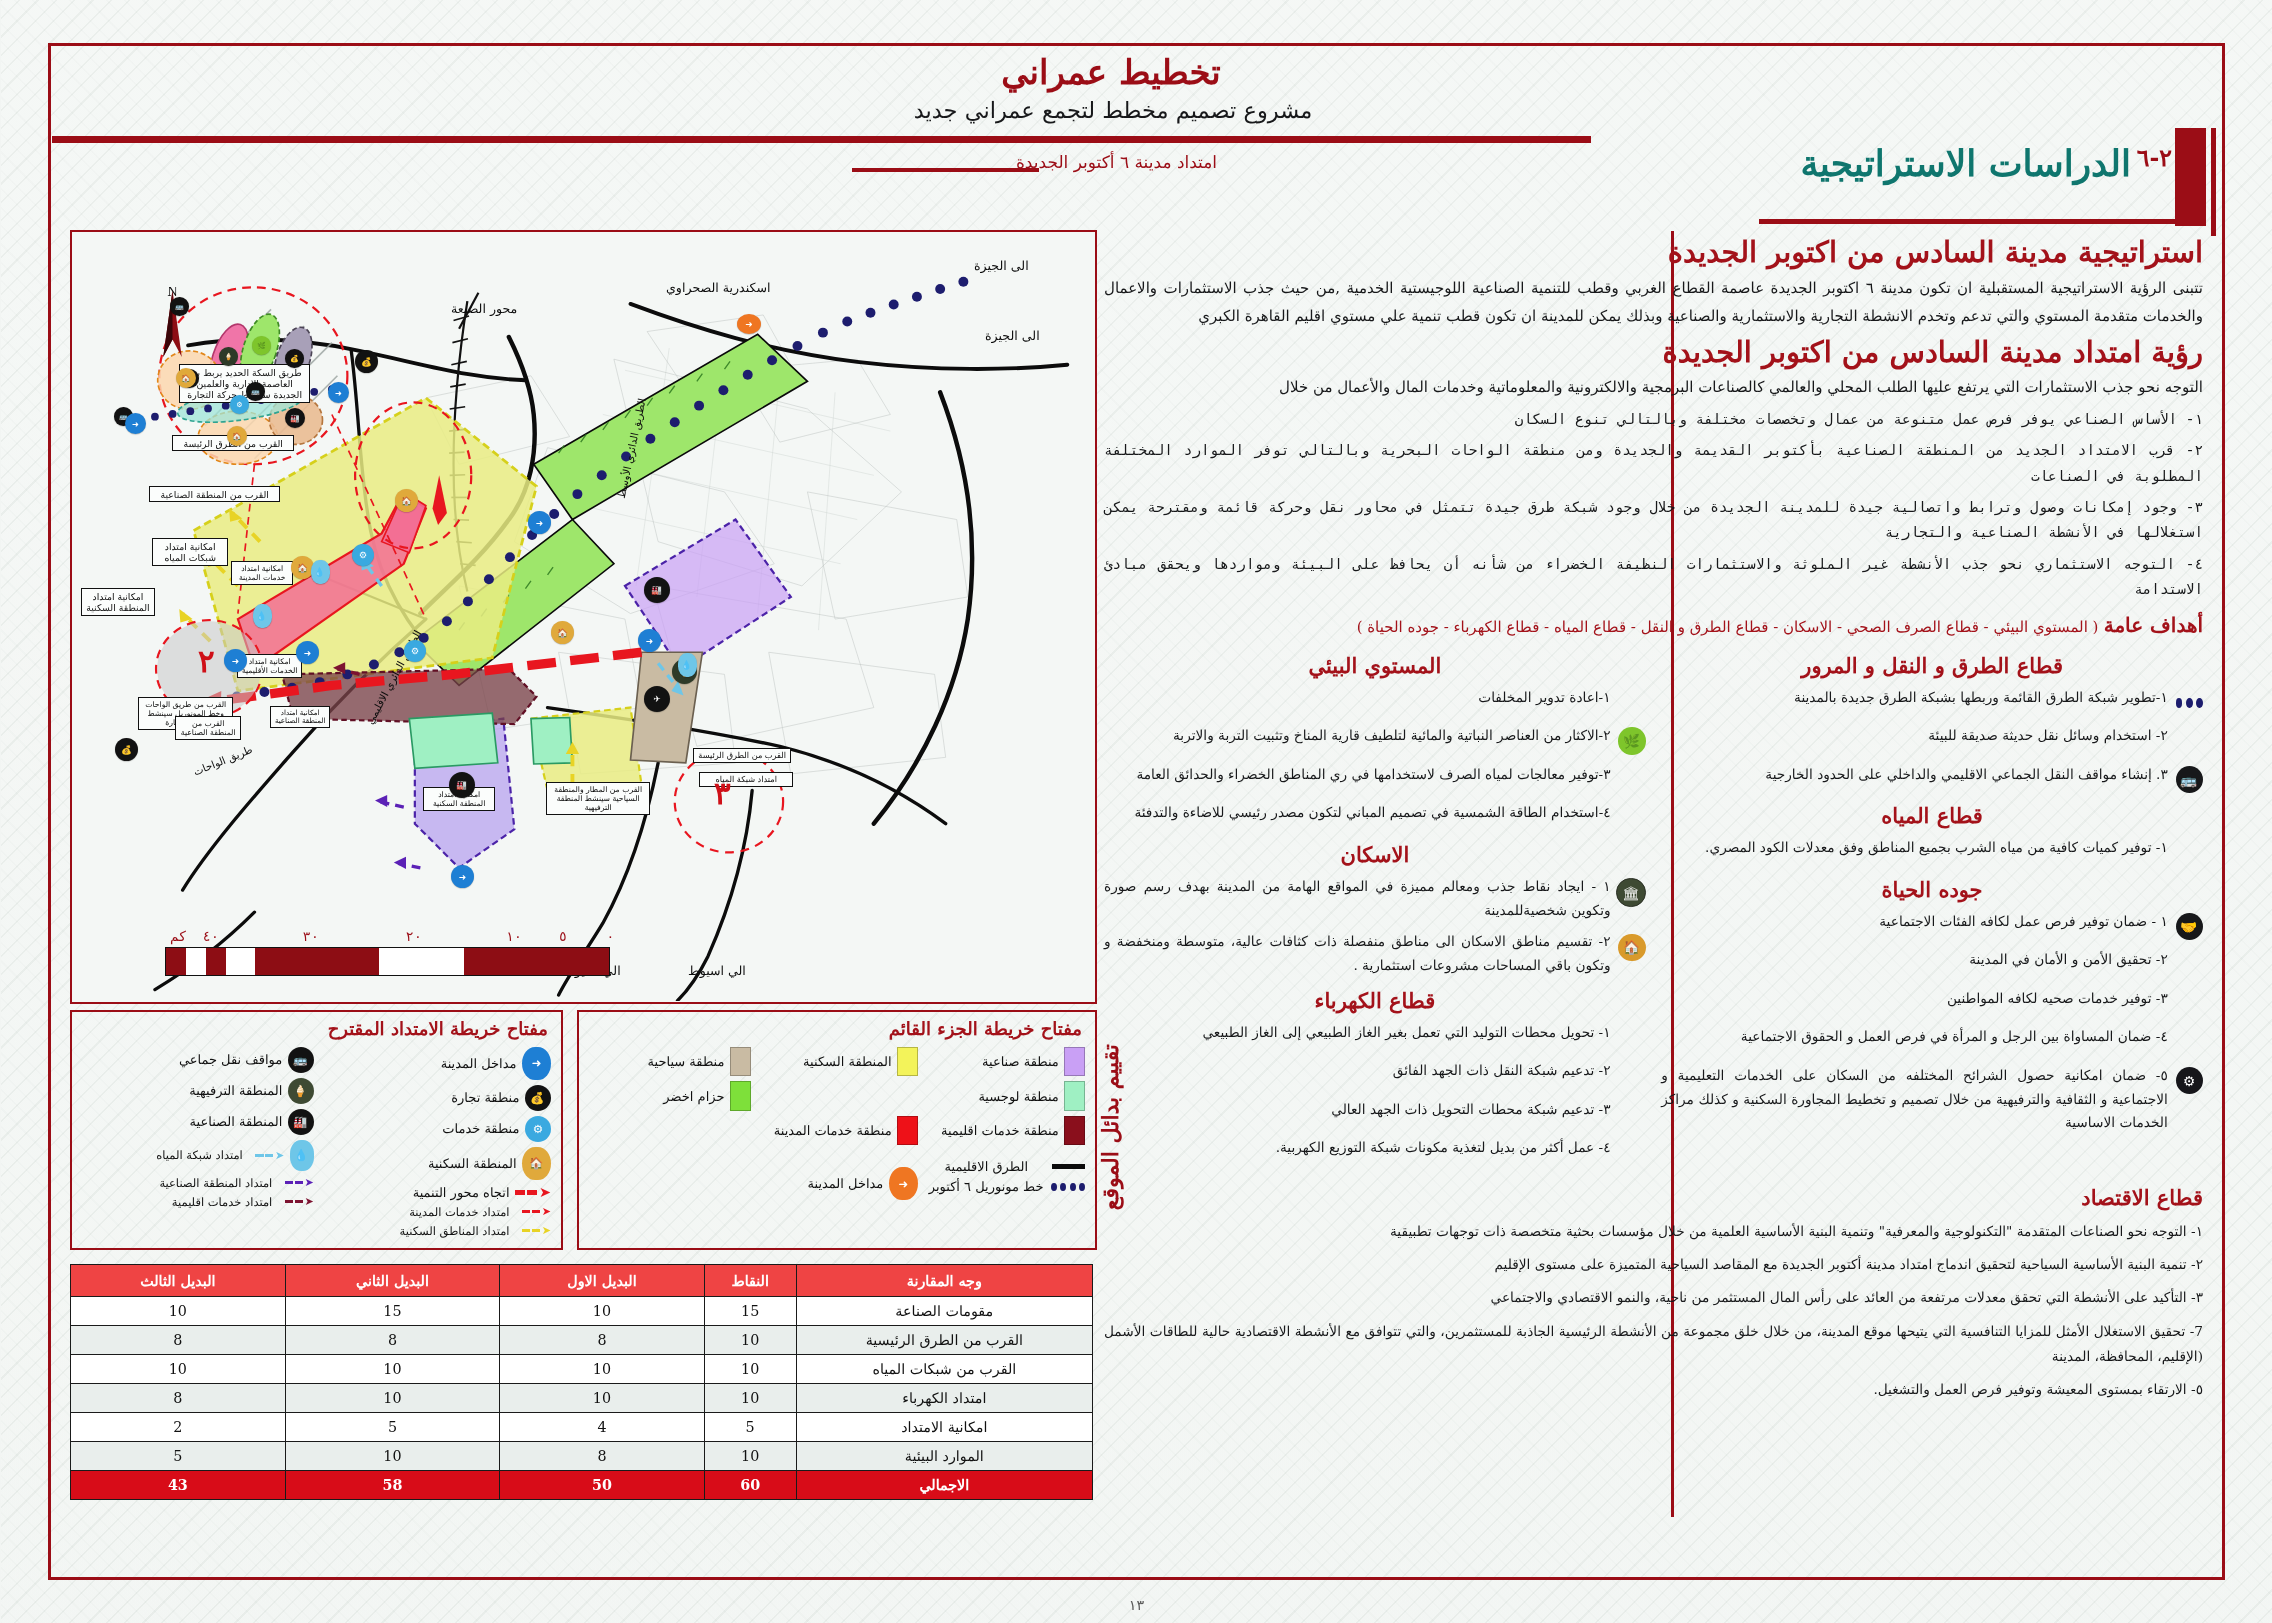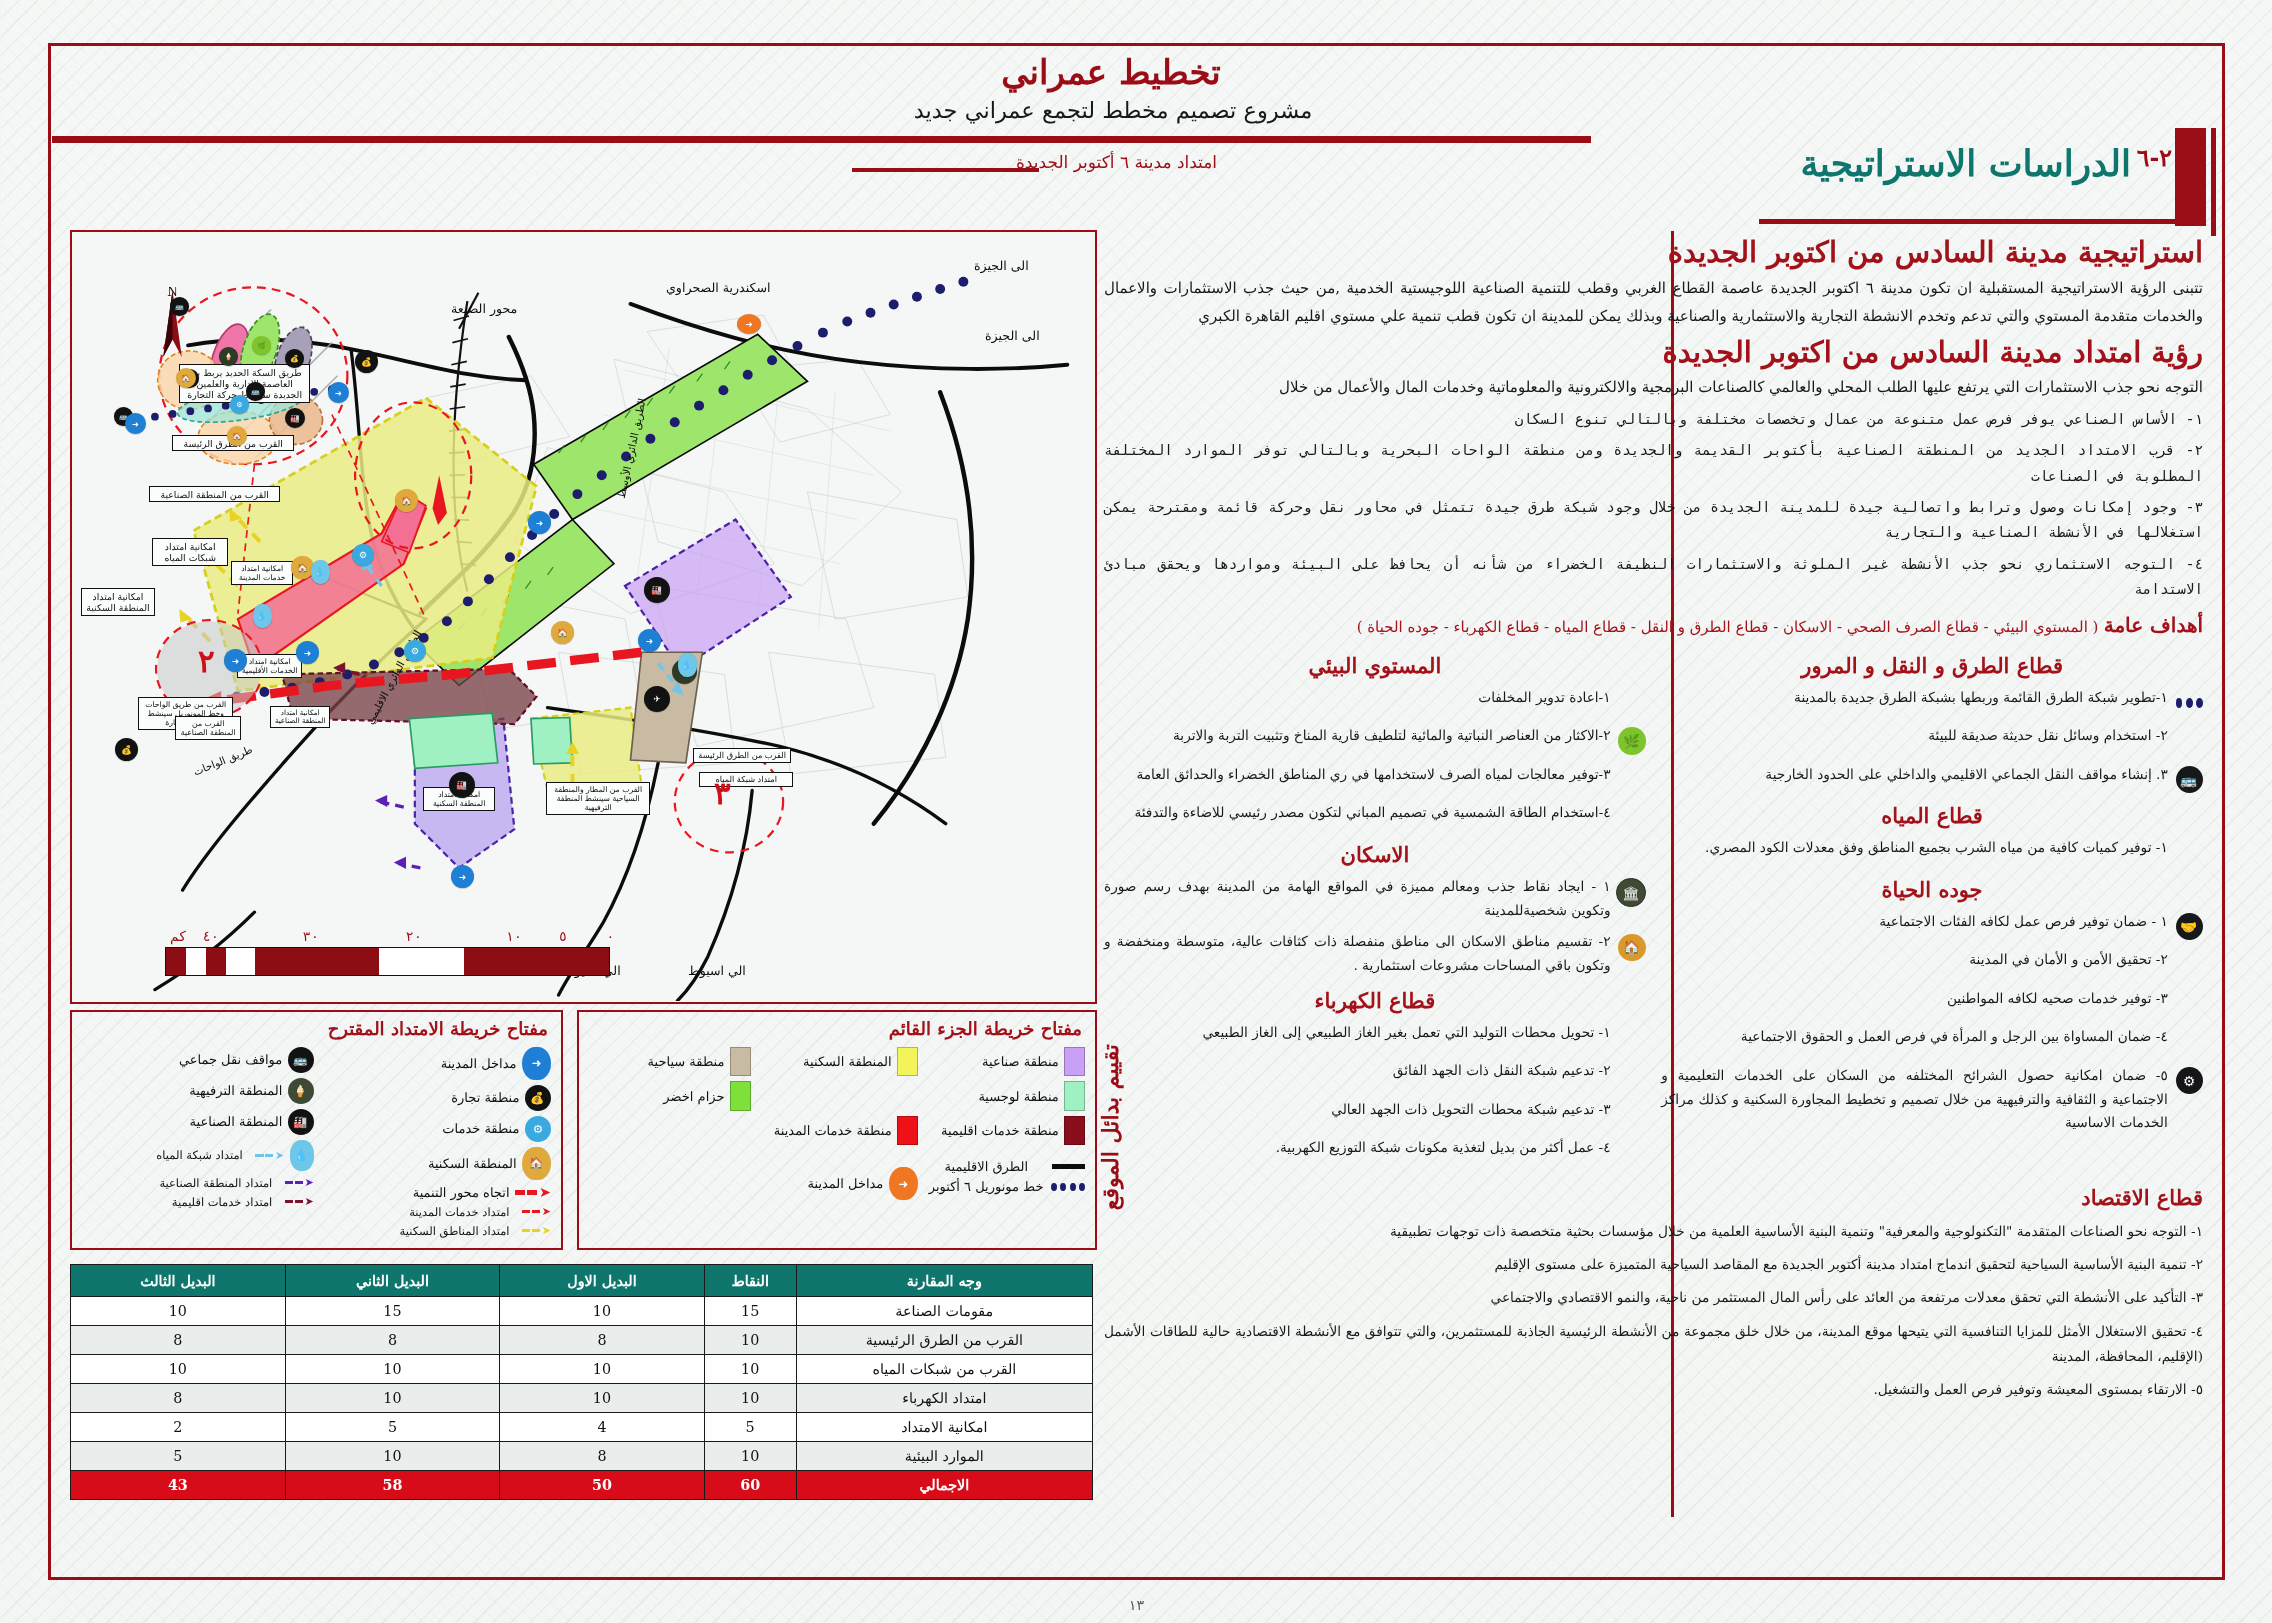--- a/index.html
+++ b/index.html
@@ -185,21 +185,21 @@
   .dashrow{display:flex;align-items:center;gap:1.6px;width:36px;flex:0 0 auto;}
   .dashrow i{display:block;height:2.7px;width:8.2px;}
   .arrowhead{font-size:14.3px;line-height:1;}
   
   #cmp-table{
     position:absolute;left:70px;top:1264px;width:1023px;
     border-collapse:collapse;direction:rtl;
     font-family:"DejaVu Serif","Liberation Serif",serif;
   }
   #cmp-table th{
-    background:#0f766e;color:#fff;font-size:14.3px;font-weight:bold;
+    background:#ef4444;color:#fff;font-size:14.3px;font-weight:bold;
     padding:7.7px 3.3px;border:1.1px solid #1a1a1a;text-align:center;
   }
   #cmp-table td{
     font-size:14.3px;padding:6px 3.3px;border:1.1px solid #1a1a1a;text-align:center;color:#111;
     background:#ffffff;
   }
   #cmp-table tr.alt td{background:#e9eeec;}
   #cmp-table tr.total td{background:#d80c18;color:#fff;font-weight:bold;}
   #cmp-table td.rowhdr, #cmp-table th.rowhdr{text-align:center;}
   
@@ -361,21 +361,21 @@
         <span class="mini-icon"></span>
         <span class="txt">٤- عمل أكثر من بديل لتغذية مكونات شبكة التوزيع الكهربية.</span>
       </div>
     </div>
   </div>
 
   <div class="sec-h right-align">قطاع الاقتصاد</div>
   <div class="econ-li">١-    التوجه نحو الصناعات المتقدمة "التكنولوجية والمعرفية" وتنمية البنية الأساسية العلمية من خلال مؤسسات بحثية متخصصة ذات توجهات تطبيقية</div>
   <div class="econ-li">٢-    تنمية البنية الأساسية السياحية لتحقيق اندماج امتداد مدينة أكتوبر الجديدة مع المقاصد السياحية المتميزة على مستوى الإقليم</div>
   <div class="econ-li">٣-    التأكيد على الأنشطة التي تحقق معدلات مرتفعة من العائد على رأس المال المستثمر من ناحية، والنمو الاقتصادي والاجتماعي</div>
-  <div class="econ-li">٤-    تحقيق الاستغلال الأمثل للمزايا التنافسية التي يتيحها موقع المدينة، من خلال خلق مجموعة من الأنشطة الرئيسية الجاذبة للمستثمرين، والتي تتوافق مع الأنشطة الاقتصادية حالية للطاقات الأشمل (الإقليم، المحافظة، المدينة</div>
+  <div class="econ-li">7-    تحقيق الاستغلال الأمثل للمزايا التنافسية التي يتيحها موقع المدينة، من خلال خلق مجموعة من الأنشطة الرئيسية الجاذبة للمستثمرين، والتي تتوافق مع الأنشطة الاقتصادية حالية للطاقات الأشمل (الإقليم، المحافظة، المدينة</div>
   <div class="econ-li">٥-    الارتقاء بمستوى المعيشة وتوفير فرص العمل والتشغيل.</div>
 </div>
 
 <div id="mapbox">
   <svg id="mapcanvas" viewBox="0 0 1850 1390" preserveAspectRatio="none">
 
     <g stroke="#9aa3a0" stroke-width="1" fill="none" opacity=".55">
       <path d="M980 230 L1330 320 L1500 470 L1320 640 L1060 560 Z"></path>
       <path d="M860 390 L1180 470 L1270 600 L1010 690 L800 560 Z"></path>
       <path d="M1050 640 L1400 700 L1450 860 L1130 930 Z"></path>

